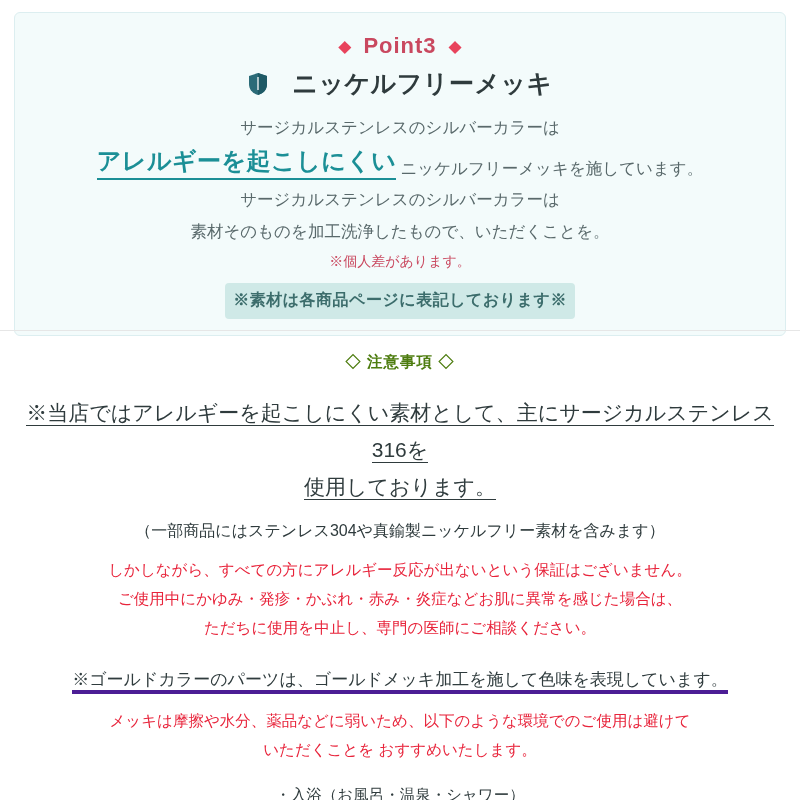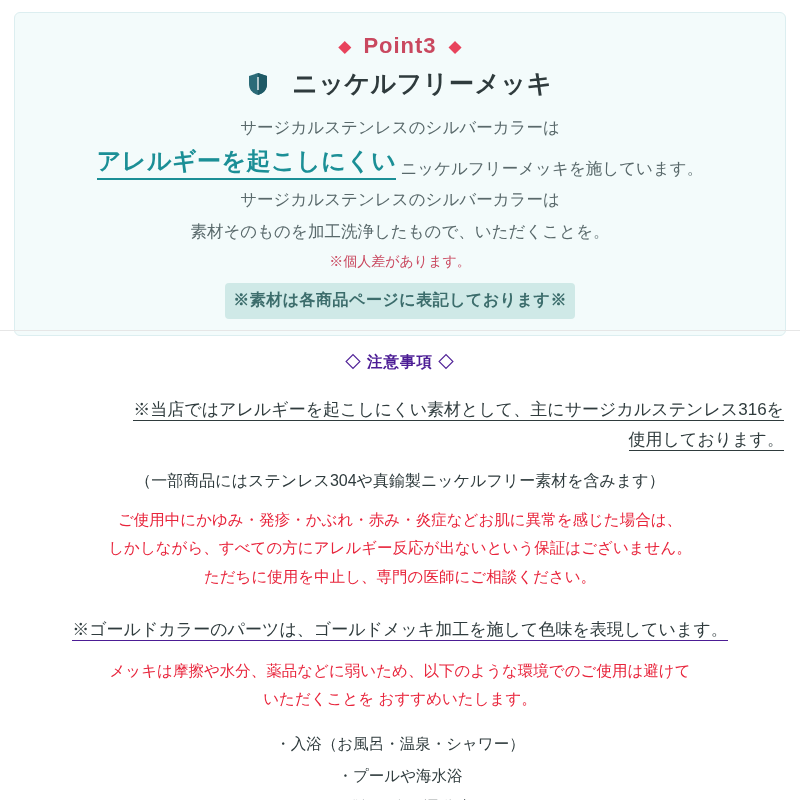--- a/index.html
+++ b/index.html
@@ -111,31 +111,31 @@
   
   .notes {
     position: absolute;
     left: 0; top: 352px;
     width: 800px;
     padding: 0 10px;
     text-align: center;
   }
   .notes-title {
     font-size: 15.5px;
-    color: #4c1d95;
+    color: #4d7c0f;
     font-weight: bold;
     letter-spacing: 1px;
     margin-bottom: 22px;
   }
   .note-block { margin-bottom: 14px; }
   .note-underline {
-    font-size: 17px;
+    font-size: 21px;
     color: #2f3b3d;
     line-height: 1.75;
-    text-align: right;
+    text-align: center;
     padding: 0 6px;
   }
   .note-underline span {
     border-bottom: 1px solid #2f3b3d;
     padding-bottom: 1px;
   }
   .note-paren {
     font-size: 16px;
     color: #2f3b3d;
     margin-top: 16px;
@@ -146,21 +146,21 @@
     color: #e8243b;
     line-height: 1.85;
   }
   .note-gold-head {
     font-size: 17px;
     color: #2f3b3d;
     margin-top: 26px;
     text-align: center;
   }
   .note-gold-head span {
-    border-bottom: 1px solid #4c1d95;
+    border-bottom: 4px solid #4c1d95;
     padding-bottom: 1px;
   }
   .note-red2 {
     font-size: 15.5px;
     color: #e8243b;
     line-height: 1.85;
     margin-top: 16px;
   }
   .bullets {
     margin-top: 14px;
@@ -221,22 +221,22 @@
         <span>※当店ではアレルギーを起こしにくい素材として、主にサージカルステンレス316を</span>
       </div>
       <div class="note-underline">
         <span>使用しております。</span>
       </div>
     </div>
 
     <div class="note-paren">（一部商品にはステンレス304や真鍮製ニッケルフリー素材を含みます）</div>
 
     <div class="note-block">
+      <div class="note-red">しかしながら、すべての方にアレルギー反応が出ないという保証はございません。</div>
       <div class="note-red">ご使用中にかゆみ・発疹・かぶれ・赤み・炎症などお肌に異常を感じた場合は、</div>
-      <div class="note-red">しかしながら、すべての方にアレルギー反応が出ないという保証はございません。</div>
       <div class="note-red">ただちに使用を中止し、専門の医師にご相談ください。</div>
     </div>
 
     <div class="note-gold-head">
       <span>※ゴールドカラーのパーツは、ゴールドメッキ加工を施して色味を表現しています。</span>
     </div>
 
     <div class="note-block">
       <div class="note-red2">メッキは摩擦や水分、薬品などに弱いため、以下のような環境でのご使用は避けて</div>
       <div class="note-red">いただくことを おすすめいたします。</div>

